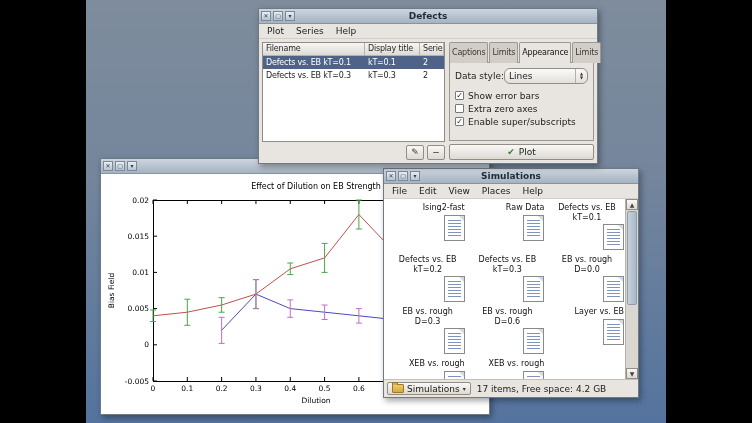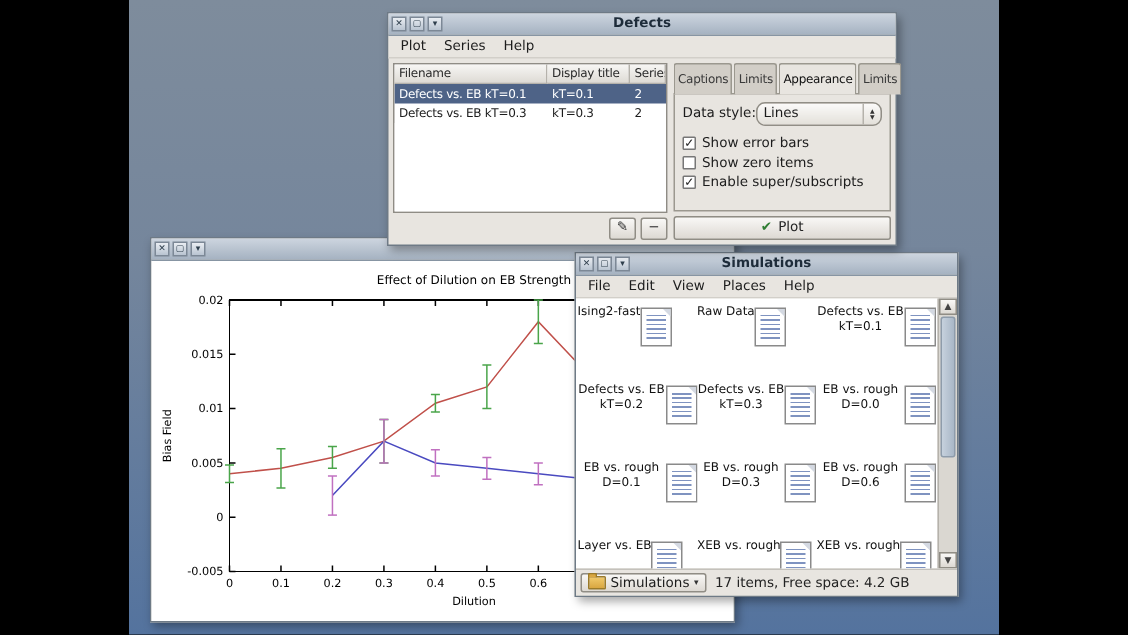--- a/index.html
+++ b/index.html
@@ -104,21 +104,21 @@
   .gp-content{flex:1;background:#fff;overflow:hidden}
   .gp-tick{font-family:"DejaVu Sans",sans-serif;font-size:7.5px;fill:#000}
   .gp-title{font-family:"DejaVu Sans",sans-serif;font-size:8px;fill:#000}
   
   .fm-window{left:383px;top:168px;width:256px;height:230px;z-index:20}
   .fm-content{flex:1;display:flex;min-height:0;background:#fff}
   .fm-grid{
     flex:1;display:grid;grid-template-columns:repeat(3,1fr);grid-auto-rows:52px;
     align-content:start;padding:2px 1px;overflow:hidden;
   }
-  .file-item{display:flex;flex-direction:row;align-items:flex-start;padding-top:2px;overflow:hidden}
+  .file-item{display:flex;flex-direction:column;align-items:flex-end;padding-top:2px;overflow:hidden}
   .file-label{font-size:8px;line-height:9.5px;text-align:center;max-width:74px;color:#111}
   .file-icon{
     margin-top:2px;width:19px;height:24px;background:#fff;border:1px solid #8a8a8a;
     position:relative;flex:0 0 auto;
   }
   .file-icon::before{
     content:"";position:absolute;top:0;right:0;
     border-left:5px solid transparent;border-top:5px solid #d4d9e2;
   }
   .file-icon::after{
@@ -302,24 +302,20 @@
         </div>
         <div class="file-item">
           <div class="file-label">Defects vs. EB kT=0.3</div>
           <div class="file-icon"></div>
         </div>
         <div class="file-item">
           <div class="file-label">EB vs. rough D=0.0</div>
           <div class="file-icon"></div>
         </div>
         <div class="file-item">
-          <div class="file-label">EB vs. rough D=0.1</div>
-          <div class="file-icon"></div>
-        </div>
-        <div class="file-item">
           <div class="file-label">EB vs. rough D=0.3</div>
           <div class="file-icon"></div>
         </div>
         <div class="file-item">
           <div class="file-label">EB vs. rough D=0.6</div>
           <div class="file-icon"></div>
         </div>
         <div class="file-item">
           <div class="file-label">Layer vs. EB</div>
           <div class="file-icon"></div>
@@ -411,21 +407,21 @@
             </span>
           </div>
         </div>
         <div class="cb-list">
             <div class="cb-row">
               <span class="cb-box">✓</span>
               <span>Show error bars</span>
             </div>
             <div class="cb-row">
               <span class="cb-box"></span>
-              <span>Show zero items</span>
+              <span>Extra zero axes</span>
             </div>
             <div class="cb-row">
               <span class="cb-box">✓</span>
               <span>Enable super/subscripts</span>
             </div>
           </div>
       </div>
       <div class="button plot-btn">
         <span class="check-icon">✔</span>
         <span>Plot</span>

